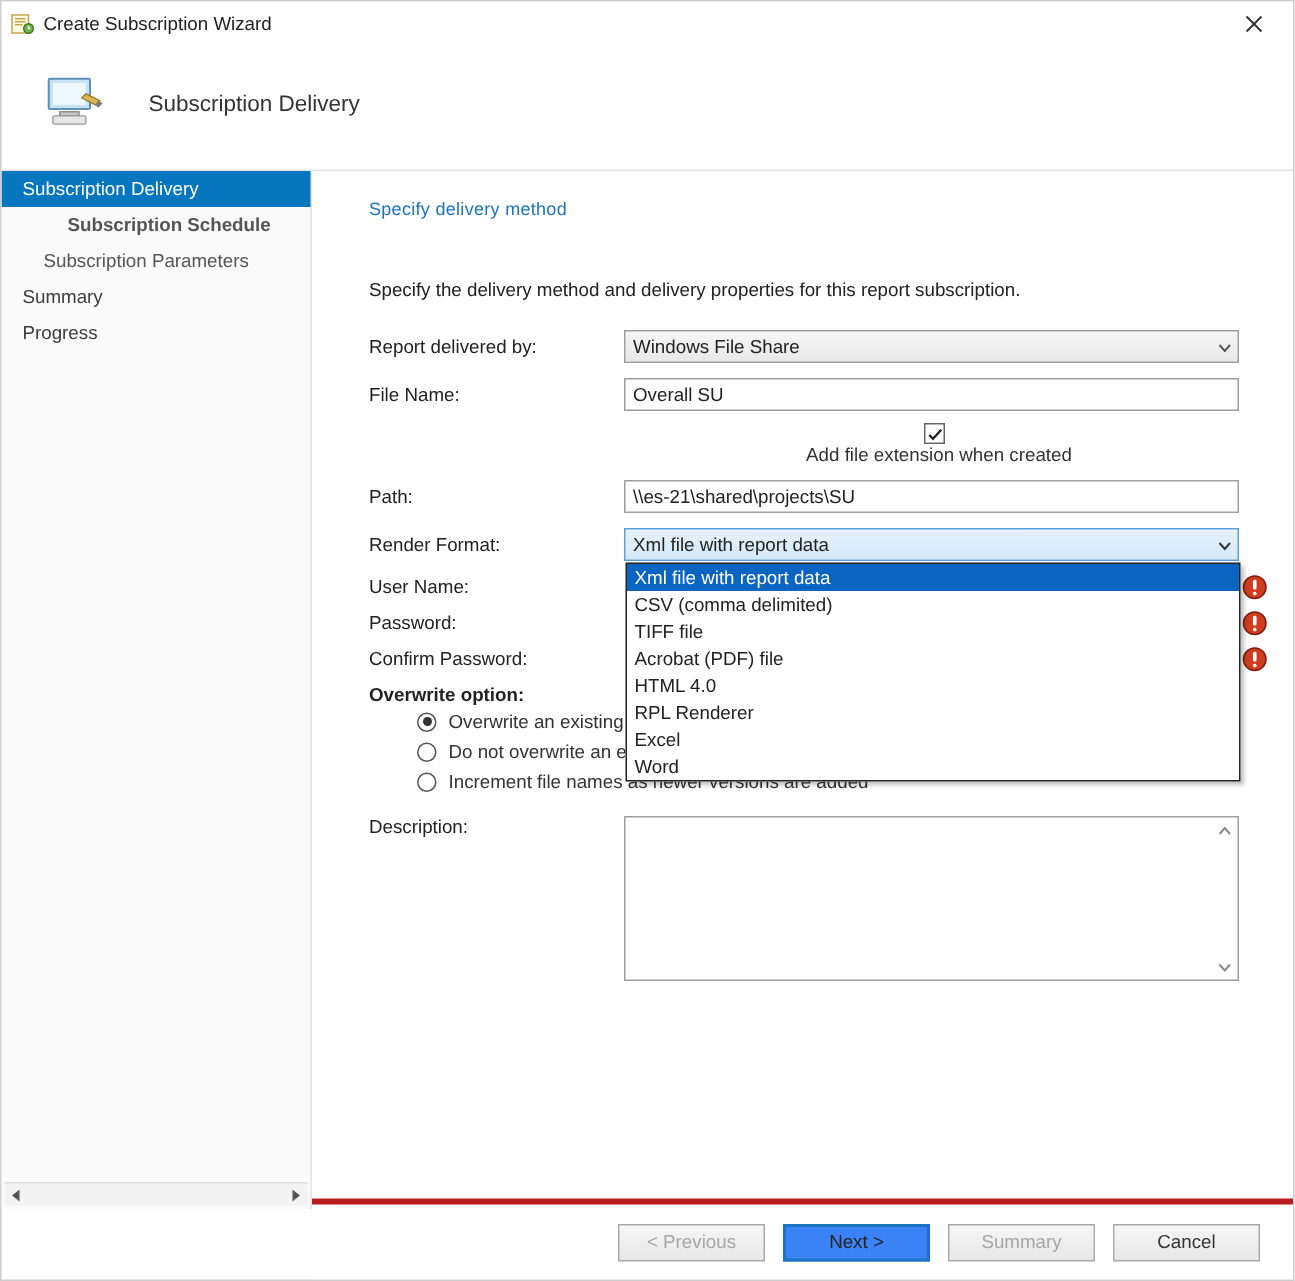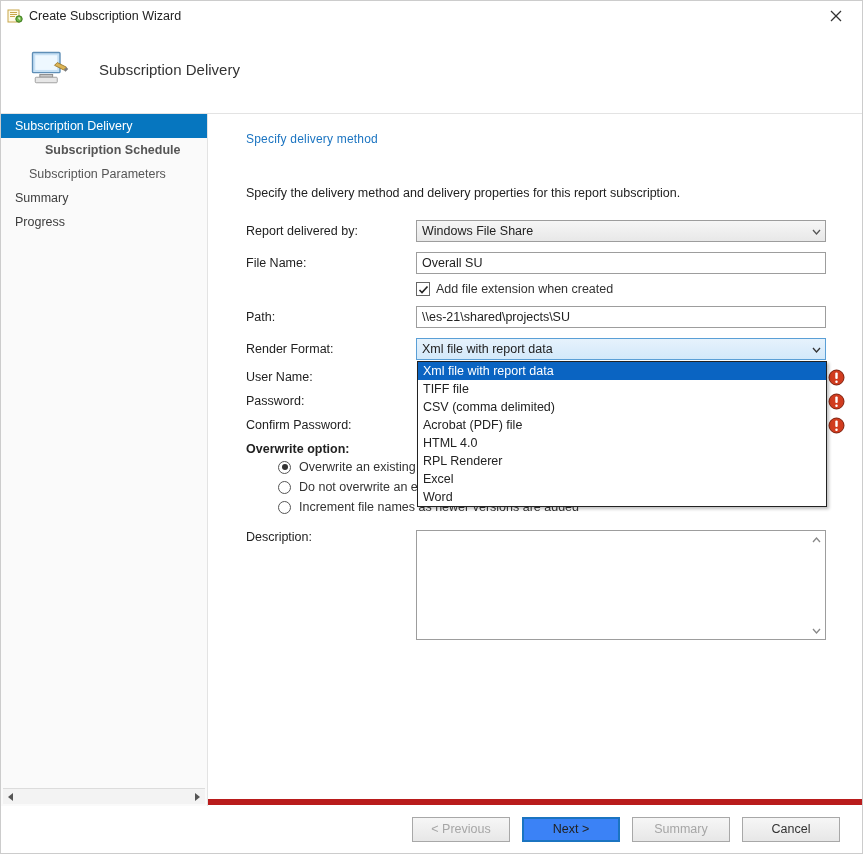--- a/index.html
+++ b/index.html
@@ -127,21 +127,21 @@
   }
   .dropdown.open {
     background: linear-gradient(#e6f2fc,#d3e9fa);
     border-color: #5a9fd6;
   }
   .dd-arrow {
     position: absolute;
     right: 4px; top: 50%;
     transform: translateY(-50%);
   }
-  .checkbox-row { padding-left: 170px; margin-top: -2px; margin-bottom: 10px; display:flex; align-items:center; }
+  .checkbox-row { padding-left: 170px; margin-top: -2px; margin-bottom: 10px; display:flex; align-items:center;flex-direction:column; }
   .cb-box {
     width:14px; height:14px; border:1px solid #666; margin-right:6px;
     display:flex; align-items:center; justify-content:center;
     background:#fff;
   }
   .radio-group { padding-left: 32px; margin-top:4px; }
   .radio-row { display:flex; align-items:center; margin-bottom:6px; }
   .radio-outer {
     width:13px; height:13px; border:1px solid #555; border-radius:50%;
     margin-right:8px; display:flex; align-items:center; justify-content:center;
@@ -192,21 +192,21 @@
     position:absolute;
     right: -9px;
     width: 17px; height: 17px;
   }
 
   
   .footer {
     position: absolute;
     bottom: 0; left: 207px; right: 0;
     height: 54px;
-    border-top: 6px solid #b91c1c;
+    border-top: 4px solid #b91c1c;
     display: flex;
     justify-content: flex-end;
     align-items: center;
     gap: 12px;
     padding-right: 22px;
     background: #fff;
   }
   .btn {
     width: 98px; height: 25px;
     border: 1px solid #a8a8a8;
@@ -325,22 +325,22 @@
       <div class="dropdown open" style="position:relative;">
         <span>Xml file with report data</span>
         <span class="dd-arrow">
           <svg width="9" height="6" viewBox="0 0 9 6">
               <polyline points="1,1 4.5,5 8,1" fill="none" stroke="#333" stroke-width="1.3"></polyline>
             </svg>
         </span>
 
         <div class="dropdown-list">
           <div class="opt sel">Xml file with report data</div>
+          <div class="opt">CSV (comma delimited)</div>
           <div class="opt">TIFF file</div>
-          <div class="opt">CSV (comma delimited)</div>
           <div class="opt">Acrobat (PDF) file</div>
           <div class="opt">HTML 4.0</div>
           <div class="opt">RPL Renderer</div>
           <div class="opt">Excel</div>
           <div class="opt">Word</div>
         </div>
       </div>
     </div>
 
     <div class="form-row">

